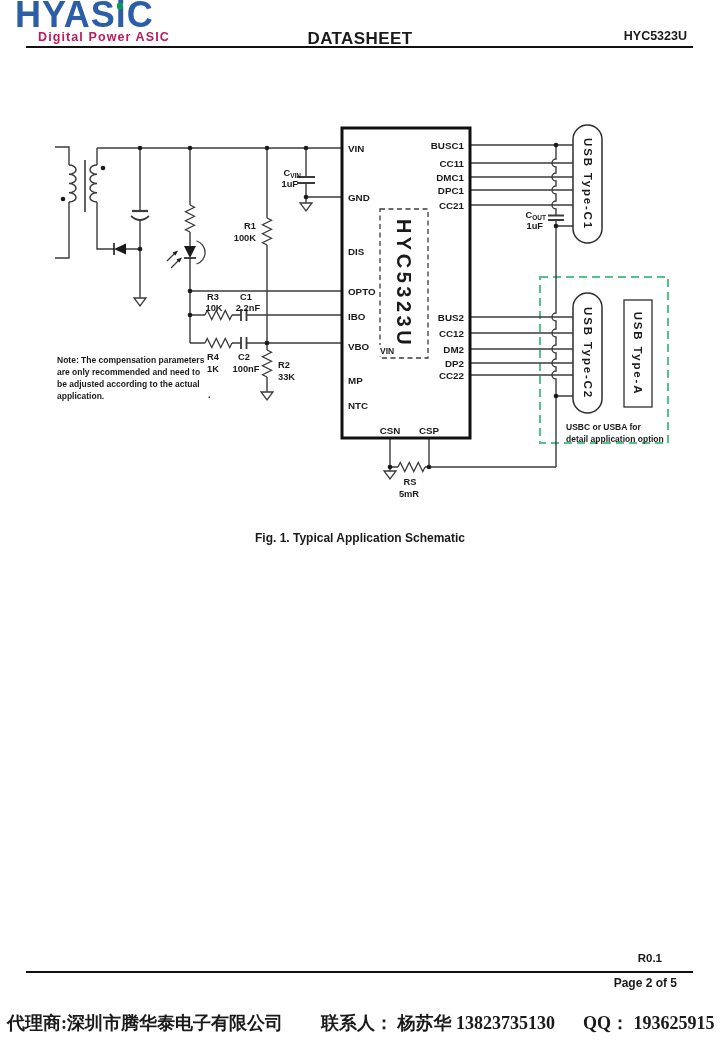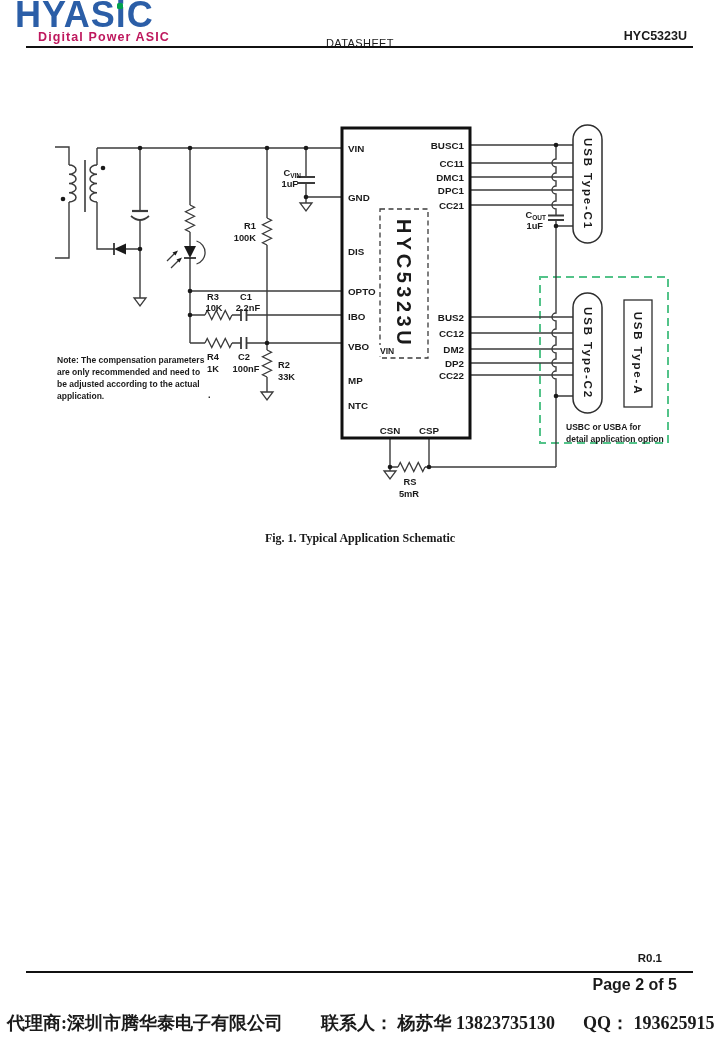--- a/index.html
+++ b/index.html
@@ -8,28 +8,28 @@
   .abs{position:absolute;}
   
   .logo{left:15px;top:-4px;font-size:36px;font-weight:bold;letter-spacing:1px;
         color:#2b5ea7;line-height:38px;}
   .logo .ch{display:inline-block;}
   .logo-i{position:relative;display:inline-block;}
   .logo-i::after{content:"";position:absolute;left:1.5px;top:6.5px;width:6px;height:6px;
         background:#00a14e;border-radius:1.5px;}
   .tagline{left:38px;top:30px;font-size:12.5px;font-weight:bold;color:#be185d;
         letter-spacing:1.1px;}
-  .doctype{left:0;right:0;top:29px;text-align:center;font-size:11px;font-weight:normal;
-        letter-spacing:.4px;margin-top:8px;}
+  .doctype{left:0;right:0;top:29px;text-align:center;font-size:17px;font-weight:bold;
+        letter-spacing:.4px;}
   .partnum{right:33px;top:29px;font-size:12.5px;font-weight:600;}
   .hrule{left:26px;width:667px;height:2px;background:#111;}
   
-  .caption{left:0;right:0;top:531px;text-align:center;font-size:12px;font-weight:600;font-family:Liberation Serif, serif;}
+  .caption{left:0;right:0;top:531px;text-align:center;font-size:12px;font-weight:600;}
   .rev{right:58px;top:952px;font-size:11.5px;font-weight:700;}
-  .pagenum{right:43px;top:976px;font-size:16px;font-weight:600;}
+  .pagenum{right:43px;top:976px;font-size:12px;font-weight:600;}
   .distrib{top:1011px;font-size:18px;font-family:"Liberation Serif",serif;white-space:nowrap;font-weight:bold;}
   
   svg{position:absolute;left:0;top:0;}
   svg text{font-family:"Liberation Sans",sans-serif;fill:#1a1a1a;font-weight:600;}
   .pin{font-size:9.8px;font-weight:700;}
   .comp{font-size:9.3px;}
   .tiny{font-size:8.5px;}
   .vert{font-size:11.5px;letter-spacing:1.8px;}
   .icname{font-size:20px;letter-spacing:3.5px;}
 </style>

